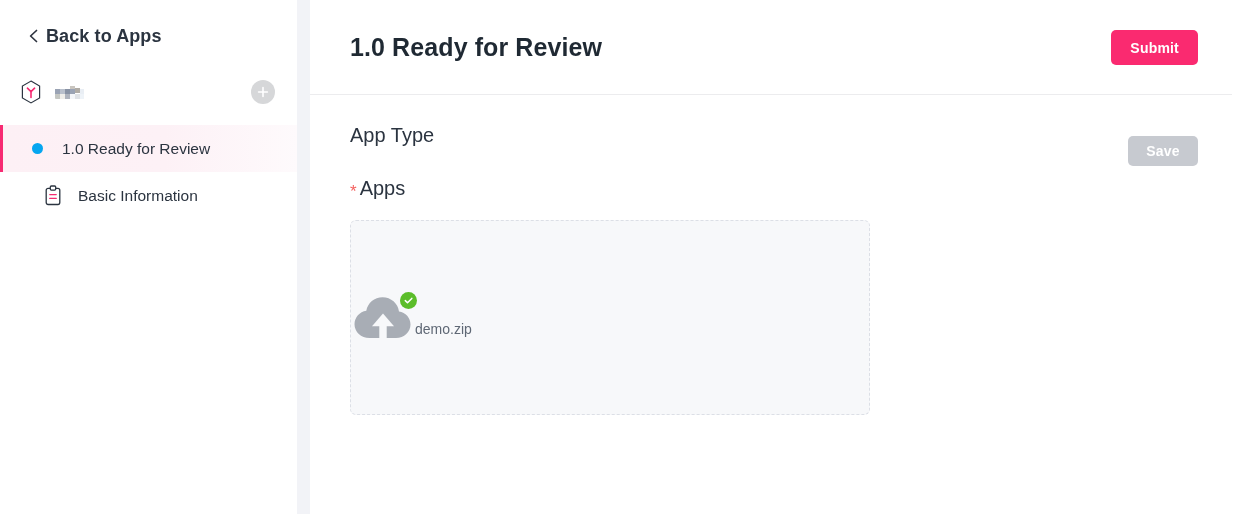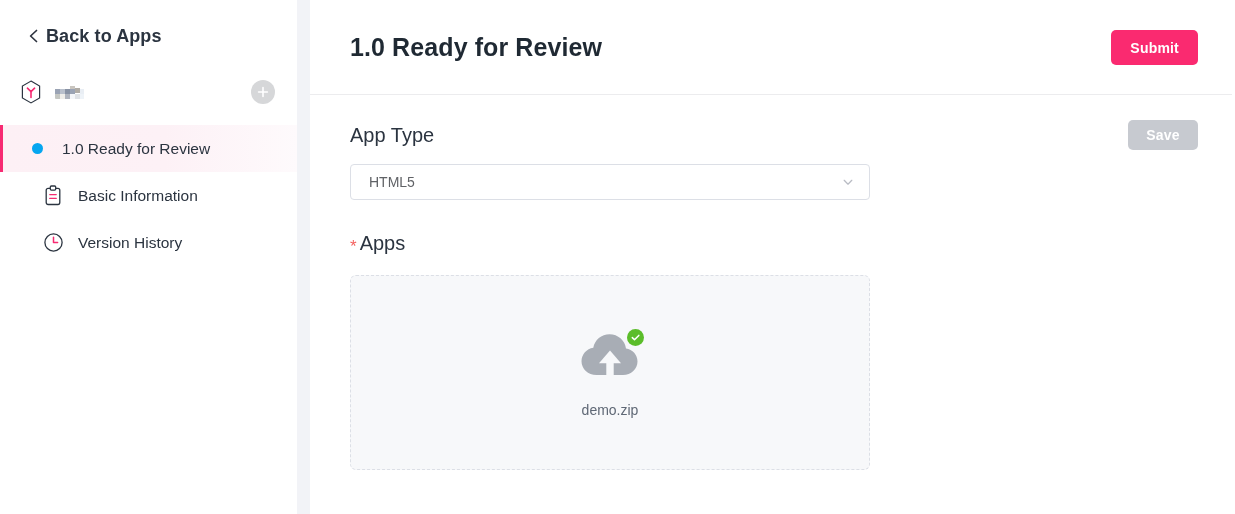--- a/index.html
+++ b/index.html
@@ -194,21 +194,21 @@
     letter-spacing: 0.2px;
   }
 
   .form-body {
     padding: 30px 40px 0 40px;
     position: relative;
   }
 
   .btn-save {
     position: absolute;
-    top: 25px;
+    top: 41px;
     right: 37px;
     background: #c7cad0;
     color: #ffffff;
     border: none;
     border-radius: 5px;
     font-family: "Liberation Sans", sans-serif;
     font-size: 14px;
     font-weight: bold;
     width: 70px;
     height: 30px;
@@ -260,23 +260,22 @@
   }
 
   .dropzone {
     margin-top: 20px;
     width: 520px;
     height: 195px;
     border: 1px dashed #dcdfe6;
     border-radius: 6px;
     background: #f7f8fa;
     display: flex;
-    flex-direction: column;
-    align-items: center;
-    justify-content: center;
+    flex-direction: row;
+    align-items: center;
     cursor: pointer;
   }
   .upload-icon-wrap {
     position: relative;
     width: 64px;
     height: 52px;
     display: block;
   }
   .upload-icon-wrap svg.cloud { display: block; }
   .badge-check {
@@ -356,54 +355,39 @@
           <svg width="20" height="21" viewBox="0 0 20 21" fill="none" aria-hidden="true">
             <rect x="3.2" y="3.3" width="13.6" height="16.2" rx="1.9" stroke="#2b3440" stroke-width="1.3"></rect>
             <rect x="7.3" y="1.0" width="5.4" height="4.2" rx="1.1" stroke="#2b3440" stroke-width="1.3" fill="#ffffff"></rect>
             <path d="M6.8 9.6 L13.2 9.6" stroke="#f72a72" stroke-width="1.4" stroke-linecap="round"></path>
             <path d="M6.8 13.4 L13.2 13.4" stroke="#f72a72" stroke-width="1.4" stroke-linecap="round"></path>
           </svg>
         </span>
         <span class="nav-label">Basic Information</span>
       </div>
 
-      <div class="nav-item">
-        <span class="nav-icon-box">
-          <svg width="21" height="21" viewBox="0 0 21 21" fill="none" aria-hidden="true">
-            <circle cx="10.5" cy="10.5" r="8.6" stroke="#2b3440" stroke-width="1.3"></circle>
-            <path d="M10.5 5.3 L10.5 10.6 L14.6 10.6" stroke="#f72a72" stroke-width="1.5" stroke-linecap="round" stroke-linejoin="round"></path>
-          </svg>
-        </span>
-        <span class="nav-label">Version History</span>
-      </div>
 
     </nav>
   </aside>
 
   <div class="gutter"></div>
 
   <main class="main">
 
     <div class="main-header">
       <h1 class="page-title">1.0 Ready for Review</h1>
       <button class="btn-submit">Submit</button>
     </div>
 
     <div class="form-body">
 
       <button class="btn-save">Save</button>
 
       <div class="field-label">App Type</div>
 
-      <div class="select-wrap">
-        <span class="select-value">HTML5</span>
-        <svg class="select-caret" width="14" height="14" viewBox="0 0 14 14" fill="none" aria-hidden="true">
-          <path d="M3.2 5.3 L7 9.2 L10.8 5.3" stroke="currentColor" stroke-width="1.25" stroke-linecap="round" stroke-linejoin="round"></path>
-        </svg>
-      </div>
 
       <div class="files-label-row">
         <span class="req-star">*</span>
         <span class="field-label">Apps</span>
       </div>
 
       <div class="dropzone">
         <span class="upload-icon-wrap">
           <svg class="cloud" width="64" height="52" viewBox="0 0 64 52" fill="none" aria-hidden="true">
             <path d="M18.5 46 C10.0 46 3.5 39.8 3.5 32.2 C3.5 25.4 8.6 19.7 15.3 18.7 C16.6 11.0 23.4 5.2 31.6 5.2 C40.0 5.2 47.0 11.4 48.0 19.4 C54.6 20.2 59.5 25.7 59.5 32.4 C59.5 39.9 53.1 46 45.0 46 Z" fill="#a8adb5"></path>

